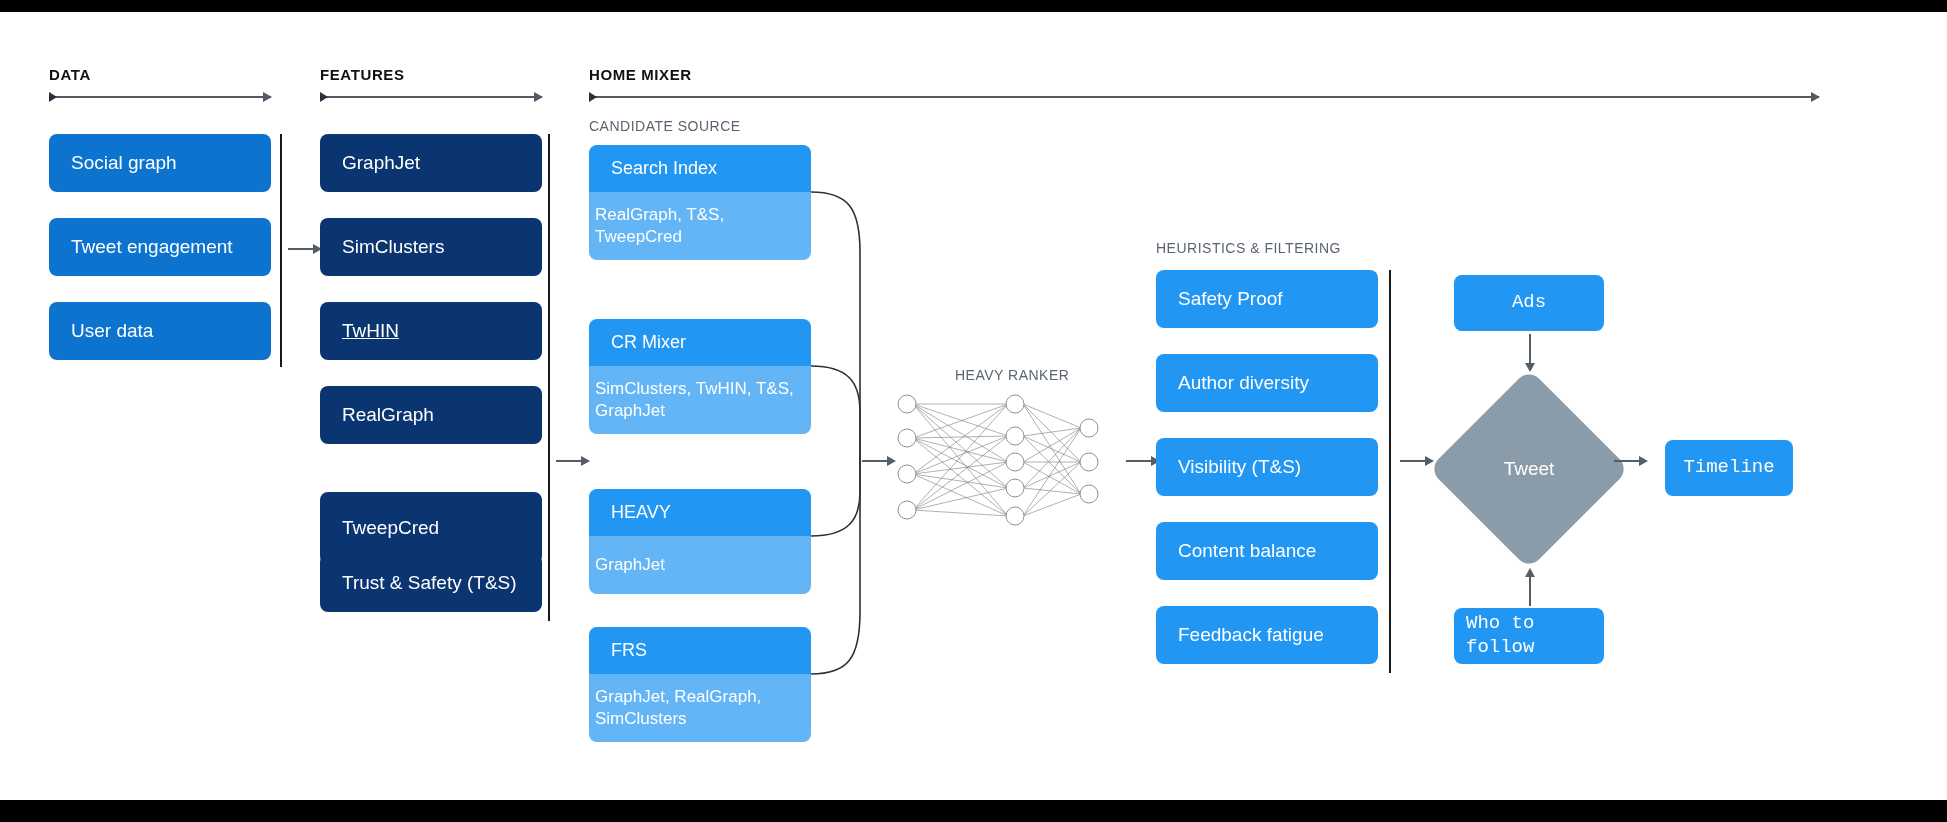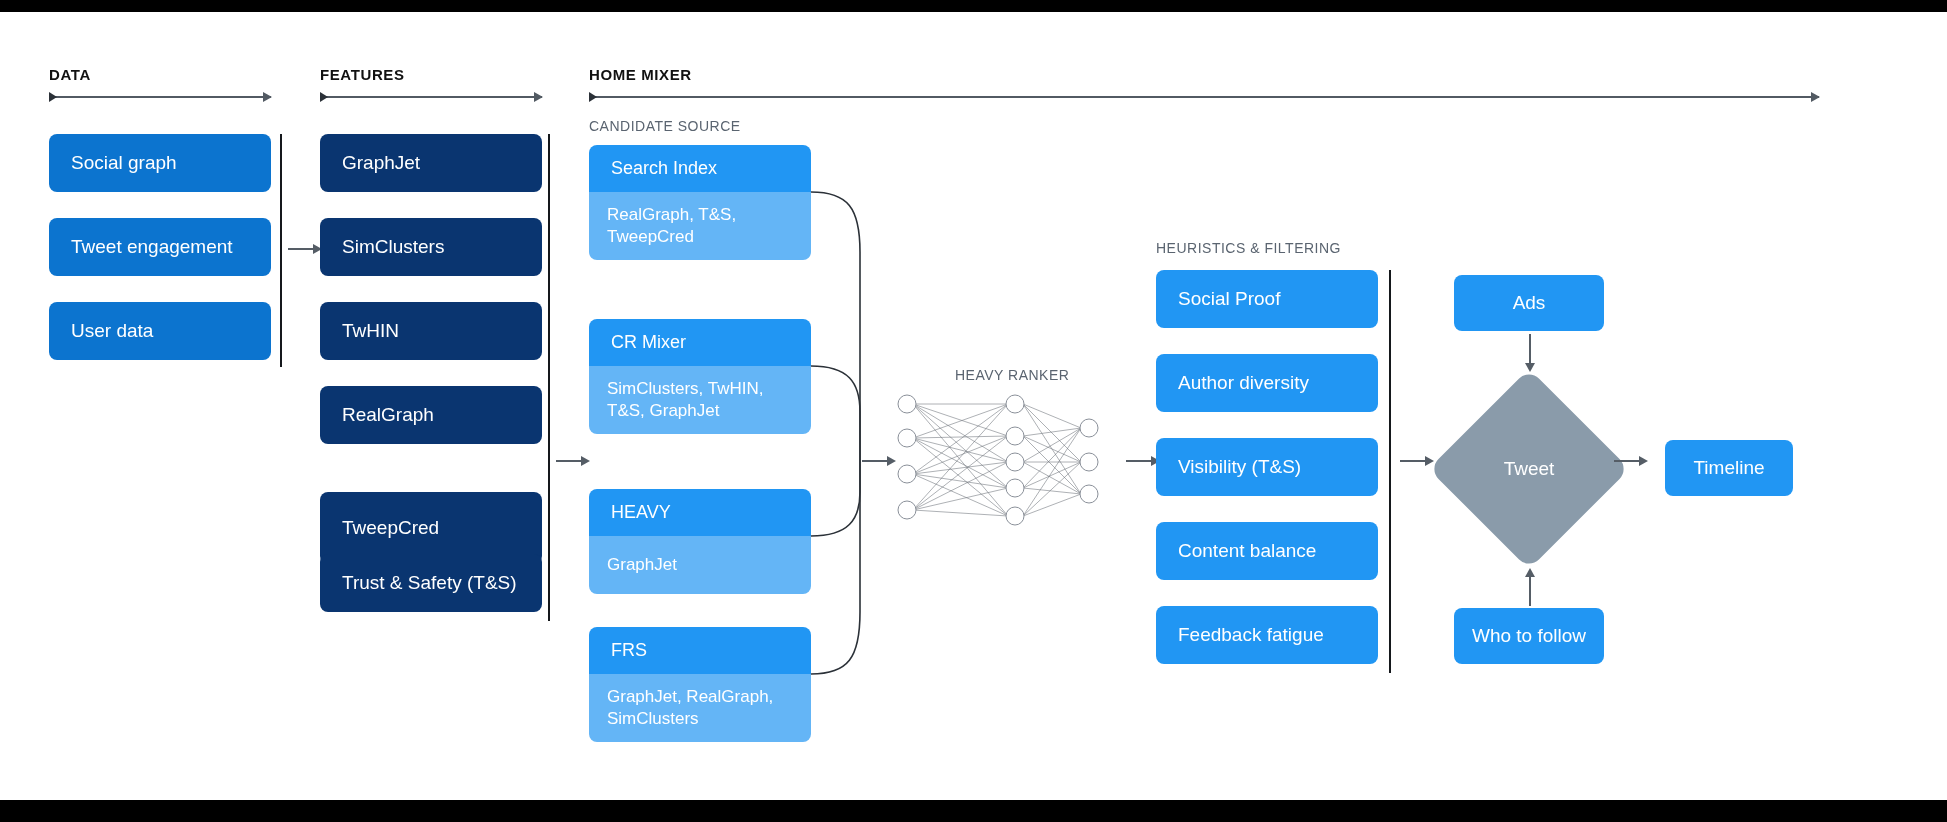--- a/index.html
+++ b/index.html
@@ -35,28 +35,28 @@
 
   
   .box{
     position:absolute;border-radius:8px;display:flex;align-items:center;
     color:#fff;box-sizing:border-box;padding:0 22px;
     font-size:19px;line-height:1.25;
   }
   .box.data{background:#0c74cf;}
   .box.feature{background:#0a3570;}
   .box.heur{background:#2196f3;}
-  .box.plain{background:#2196f3;justify-content:center;padding:16px 12px;}
+  .box.plain{background:#2196f3;justify-content:center;padding:16px 12px;font-family:Liberation Mono, monospace;}
 
   
   .cs-card{position:absolute;width:222px;border-radius:8px;overflow:hidden;}
   .cs-head{background:#2196f3;color:#fff;font-size:18px;display:flex;align-items:center;
            padding:16px 22px;box-sizing:border-box;height:47px;}
   .cs-body{background:#64b5f6;color:#fff;font-size:17px;display:flex;align-items:center;
-           padding:12px 18px;box-sizing:border-box;line-height:1.3;}
+           padding:12px 6px;box-sizing:border-box;line-height:1.3;}
 
   
   .diamond{
     position:absolute;background:#8a9baa;border-radius:14px;
     transform:rotate(45deg);
   }
   .diamond-label{
     position:absolute;color:#fff;font-size:19px;display:flex;
     align-items:center;justify-content:center;
   }
@@ -117,21 +117,21 @@
   </div>
 
   <div class="sarrow" style="left:288px;top:236px;width:26px;"></div>
 
   <div class="box feature" style="left:320px;top:122px;width:222px;height:58px;">
     <span>GraphJet</span>
   </div>
   <div class="box feature" style="left:320px;top:206px;width:222px;height:58px;">
     <span>SimClusters</span>
   </div>
-  <div class="box feature" style="left:320px;top:290px;width:222px;height:58px;">
+  <div class="box feature" style="left:320px;top:290px;width:222px;height:58px;text-decoration:underline;">
     <span>TwHIN</span>
   </div>
   <div class="box feature" style="left:320px;top:374px;width:222px;height:58px;">
     <span>RealGraph</span>
   </div>
   <div class="box feature" style="left:320px;top:480px;width:222px;height:72px;">
     <span>TweepCred</span>
   </div>
   <div class="box feature" style="left:320px;top:542px;width:222px;height:58px;">
     <span>Trust &amp; Safety (T&amp;S)</span>
@@ -219,21 +219,21 @@
         <circle cx="120" cy="98" r="9"></circle>
       <circle cx="120" cy="126" r="9"></circle>
       <circle cx="194" cy="38" r="9"></circle>
         <circle cx="194" cy="72" r="9"></circle>
       <circle cx="194" cy="104" r="9"></circle>
     </g>
   </svg>
   <div class="sarrow" style="left:1126px;top:448px;width:26px;"></div>
 
   <div class="box heur" style="left:1156px;top:258px;width:222px;height:58px;">
-    <span>Social Proof</span>
+    <span>Safety Proof</span>
   </div>
   <div class="box heur" style="left:1156px;top:342px;width:222px;height:58px;">
     <span>Author diversity</span>
   </div>
   <div class="box heur" style="left:1156px;top:426px;width:222px;height:58px;">
     <span>Visibility (T&amp;S)</span>
   </div>
   <div class="box heur" style="left:1156px;top:510px;width:222px;height:58px;">
     <span>Content balance</span>
   </div>

